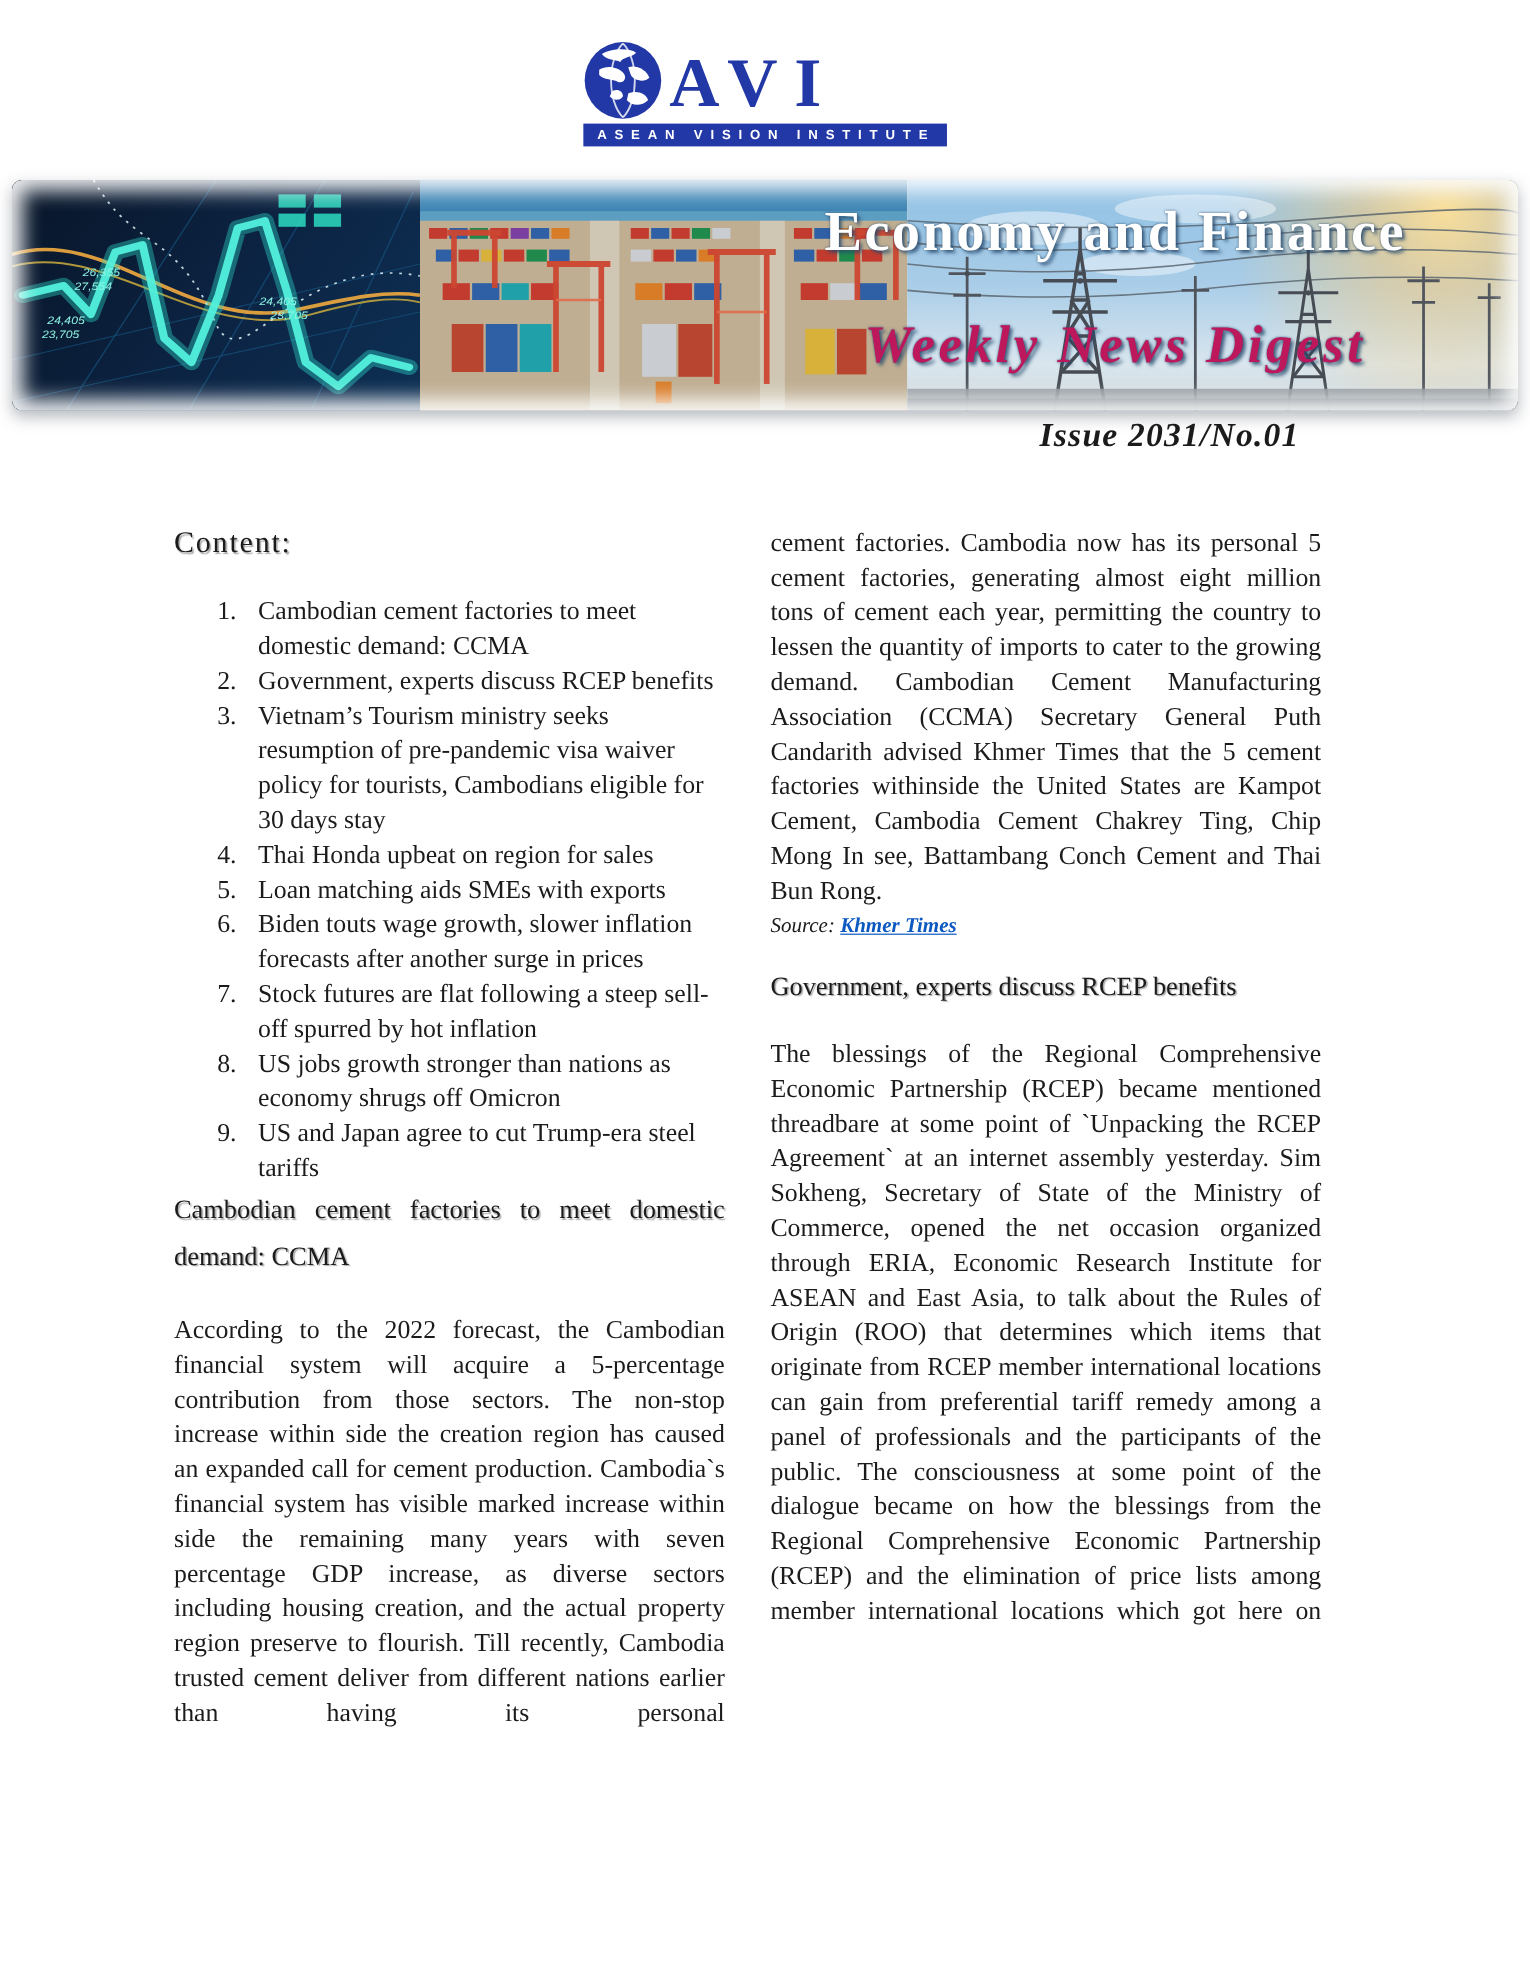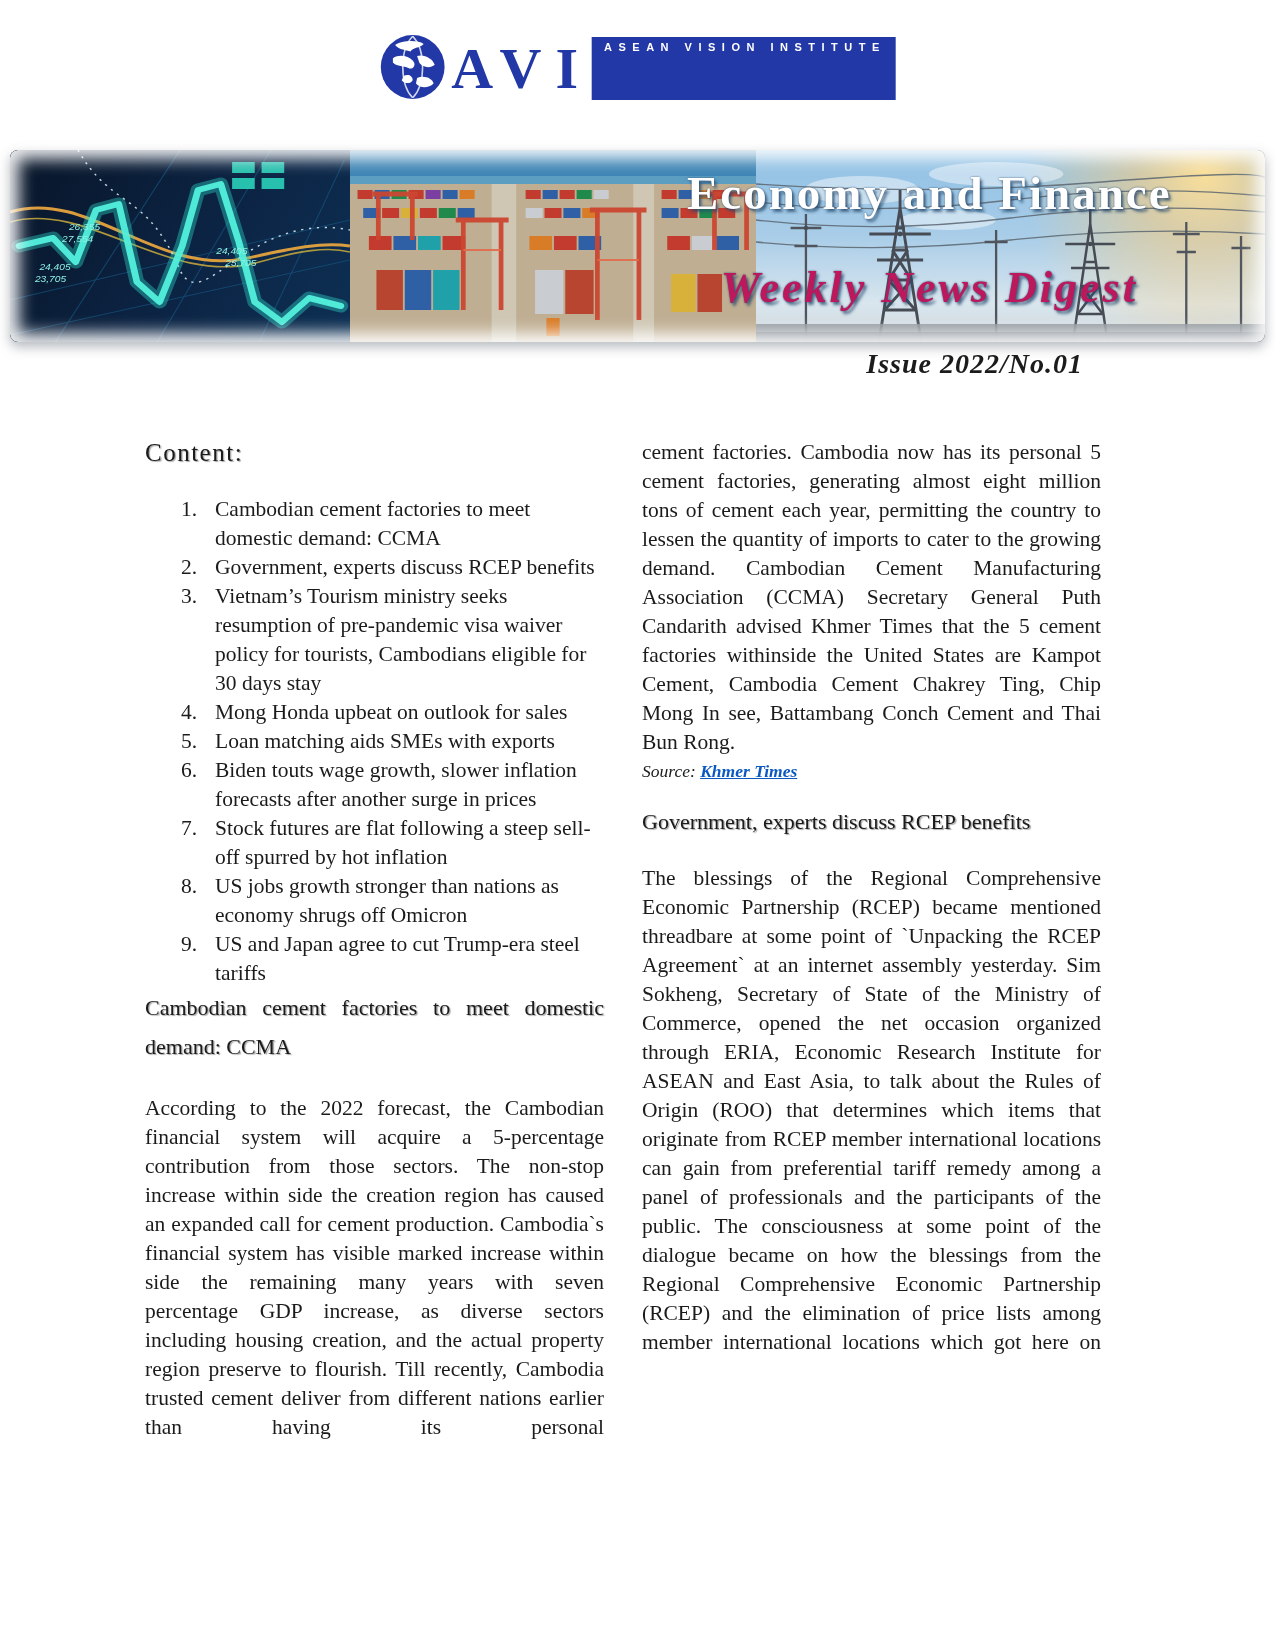--- a/index.html
+++ b/index.html
@@ -5,21 +5,21 @@
   html,body{margin:0;padding:0;background:#ffffff;}
   .page{
     position:relative;width:1275px;height:1650px;margin:0 auto;
     background:#ffffff;overflow:hidden;
     font-family:"Liberation Serif", serif;color:#1b1b1b;
   }
 
   
   .logo-block{
     position:absolute;top:34px;left:50%;transform:translateX(-50%);
-    display:flex;flex-direction:row;align-items:flex-start;
+    display:flex;flex-direction:column;align-items:flex-start;
   }
   .logo-row{display:flex;align-items:center;gap:6px;}
   .logo-globe{width:66px;height:66px;}
   .logo-acronym{
     font-size:58px;font-weight:bold;letter-spacing:14px;
     color:#2238a6;line-height:1;padding-top:4px;
   }
   .logo-bar{
     margin-top:3px;background:#2238a6;color:#ffffff;
     font-family:"Liberation Sans", sans-serif;
@@ -275,31 +275,31 @@
         <rect x="0" y="174" width="530" height="18" fill="#8d949a" opacity=".85"></rect>
         <rect x="0" y="182" width="530" height="10" fill="#767d84" opacity=".8"></rect>
       </svg>
     </div>
 
     <div class="banner-title">Economy and Finance</div>
     <div class="banner-subtitle">Weekly News Digest</div>
     <div class="banner-feather"></div>
   </div>
 
-  <div class="issue-line">Issue 2022/No.01</div>
+  <div class="issue-line">Issue 2031/No.01</div>
 
   <div class="columns">
 
     <div class="col">
       <h2 class="content-heading">Content:</h2>
       <ol class="toc">
         <li>Cambodian cement factories to meet domestic demand: CCMA</li>
         <li>Government, experts discuss RCEP benefits</li>
         <li>Vietnam’s Tourism ministry seeks resumption of pre-pandemic visa waiver policy for tourists, Cambodians eligible for 30 days stay</li>
-        <li>Mong Honda upbeat on outlook for sales</li>
+        <li>Thai Honda upbeat on region for sales</li>
         <li>Loan matching aids SMEs with exports</li>
         <li>Biden touts wage growth, slower inflation forecasts after another surge in prices</li>
         <li>Stock futures are flat following a steep sell-off spurred by hot inflation</li>
         <li>US jobs growth stronger than nations as economy shrugs off Omicron</li>
         <li>US and Japan agree to cut Trump-era steel tariffs</li>
       </ol>
       <h3 class="article-heading">Cambodian cement factories to meet domestic demand: CCMA</h3>
       <p class="body cont">According to the 2022 forecast, the Cambodian financial system will acquire a 5-percentage contribution from those sectors. The non-stop increase within side the creation region has caused an expanded call for cement production. Cambodia`s financial system has visible marked increase within side the remaining many years with seven percentage GDP increase, as diverse sectors including housing creation, and the actual property region preserve to flourish. Till recently, Cambodia trusted cement deliver from different nations earlier than having its personal</p>
     </div>
 

